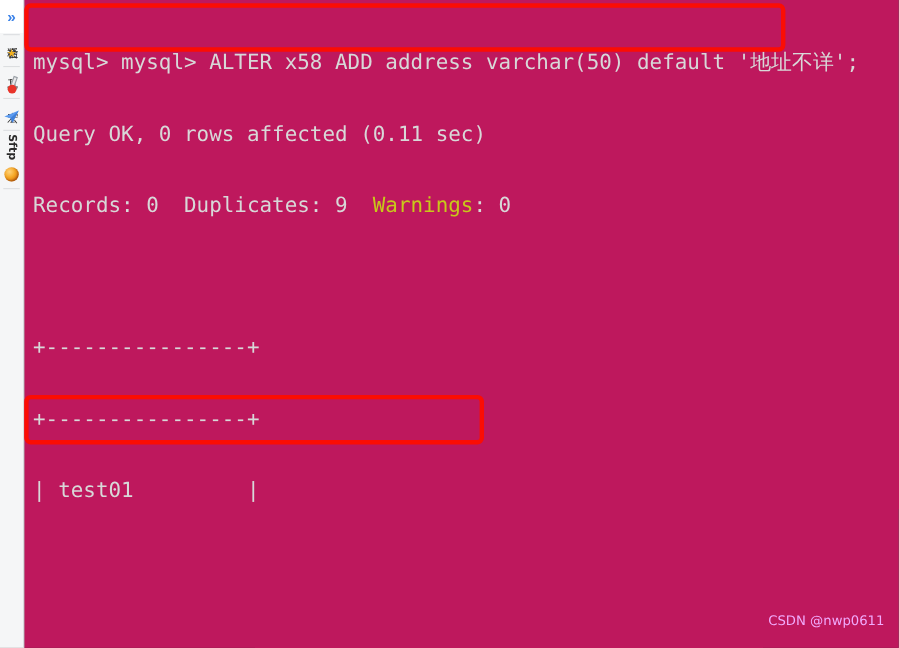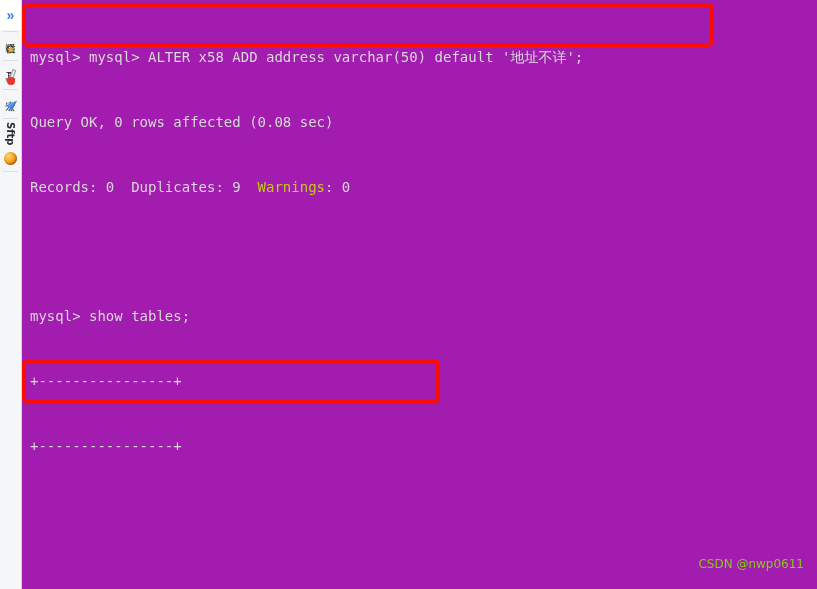--- a/index.html
+++ b/index.html
@@ -102,24 +102,24 @@
     background: radial-gradient(circle at 35% 32%, #ffd27a 0%, #f5a623 45%, #e06a10 100%);
     box-shadow: inset -1px -1px 2px rgba(120,50,0,.6);
   }
 
   
   #terminal {
     position: absolute;
     left: 22px; top: 0;
     width: 795px;
     height: 589px;
-    background: #a21caf;
+    background: #be185d;
     color: #d8d8d8;
     font-family: "DejaVu Sans Mono", "Liberation Mono", monospace;
-    font-size: 14px;
+    font-size: 19px;
     line-height: 21.6px;
     padding: 4px 0 0 8px;
     box-sizing: border-box;
     white-space: pre;
     overflow: hidden;
   }
   .line { white-space: pre; height: 21.6px; }
   .warn { color: #c8c81a; text-align: right; }
 
   
@@ -132,21 +132,21 @@
     z-index: 10;
   }
   #redbox-alter { left: 22px;  top: 3px;   width: 692px; height: 44px; }
   #redbox-header{ left: 22px;  top: 359px; width: 418px; height: 45px; }
 
   
   #watermark {
     position: absolute;
     right: 13px;
     bottom: 18px;
-    color: #84cc16;
+    color: #f0abfc;
     font-family: "DejaVu Sans", "Liberation Sans", sans-serif;
     font-size: 12px;
     z-index: 8;
   }
 </style>
 </head>
 <body>
 
 <div id="root">
 
@@ -198,26 +198,26 @@
 
     <div class="sb-cell sb-icon">
       <span class="globe"></span>
     </div>
 
     <div class="sb-sep"></div>
   </div>
 
   <div id="terminal">
     <div class="line">mysql&gt; mysql&gt; ALTER x58 ADD address varchar(50) default '地址不详';</div>
-    <div class="line">Query OK, 0 rows affected (0.08 sec)</div>
+    <div class="line">Query OK, 0 rows affected (0.11 sec)</div>
     <div class="line"><span>Records: 0  Duplicates: 9  </span><span class="warn">Warnings</span><span>: 0</span></div>
     <div class="line"></div>
-    <div class="line">mysql&gt; show tables;</div>
     <div class="line">+----------------+</div>
     <div class="line">+----------------+</div>
+    <div class="line">| test01         |</div>
     
     
     
     
     
     
     
     
     
     

